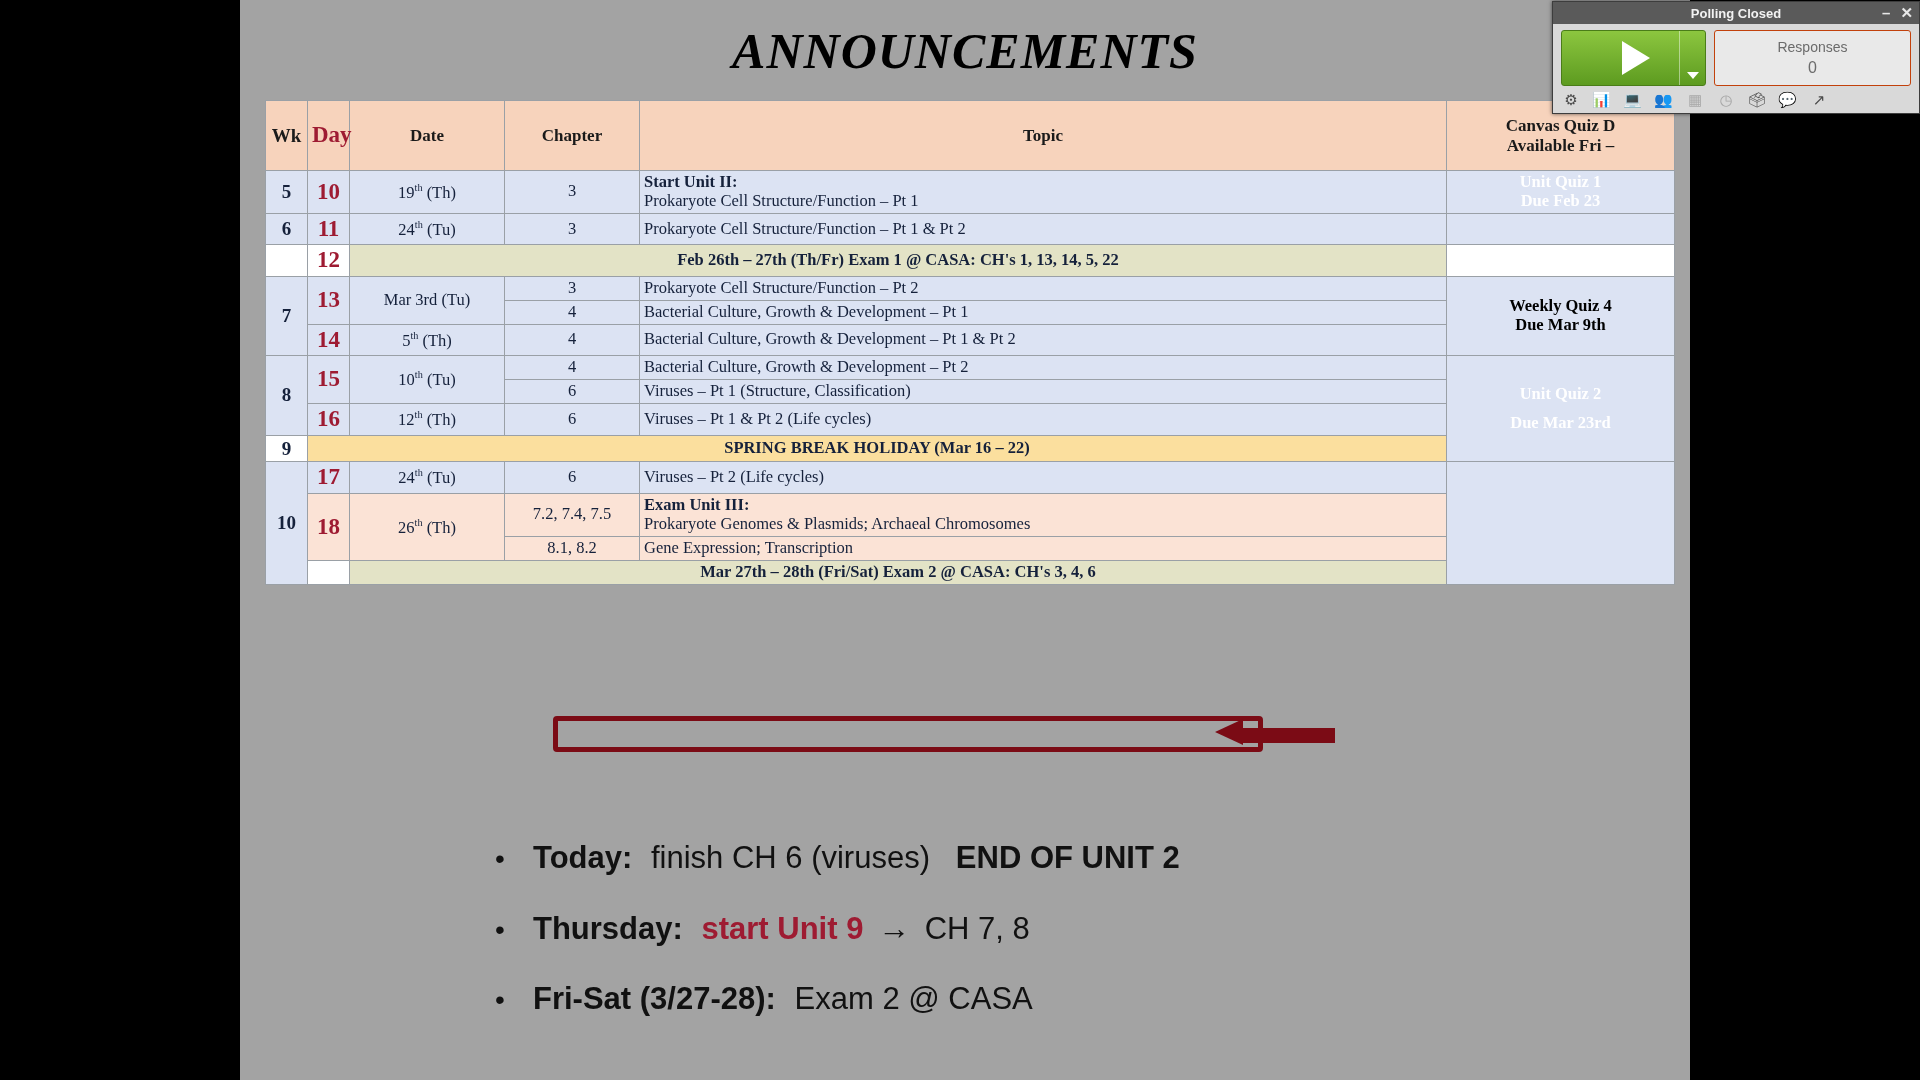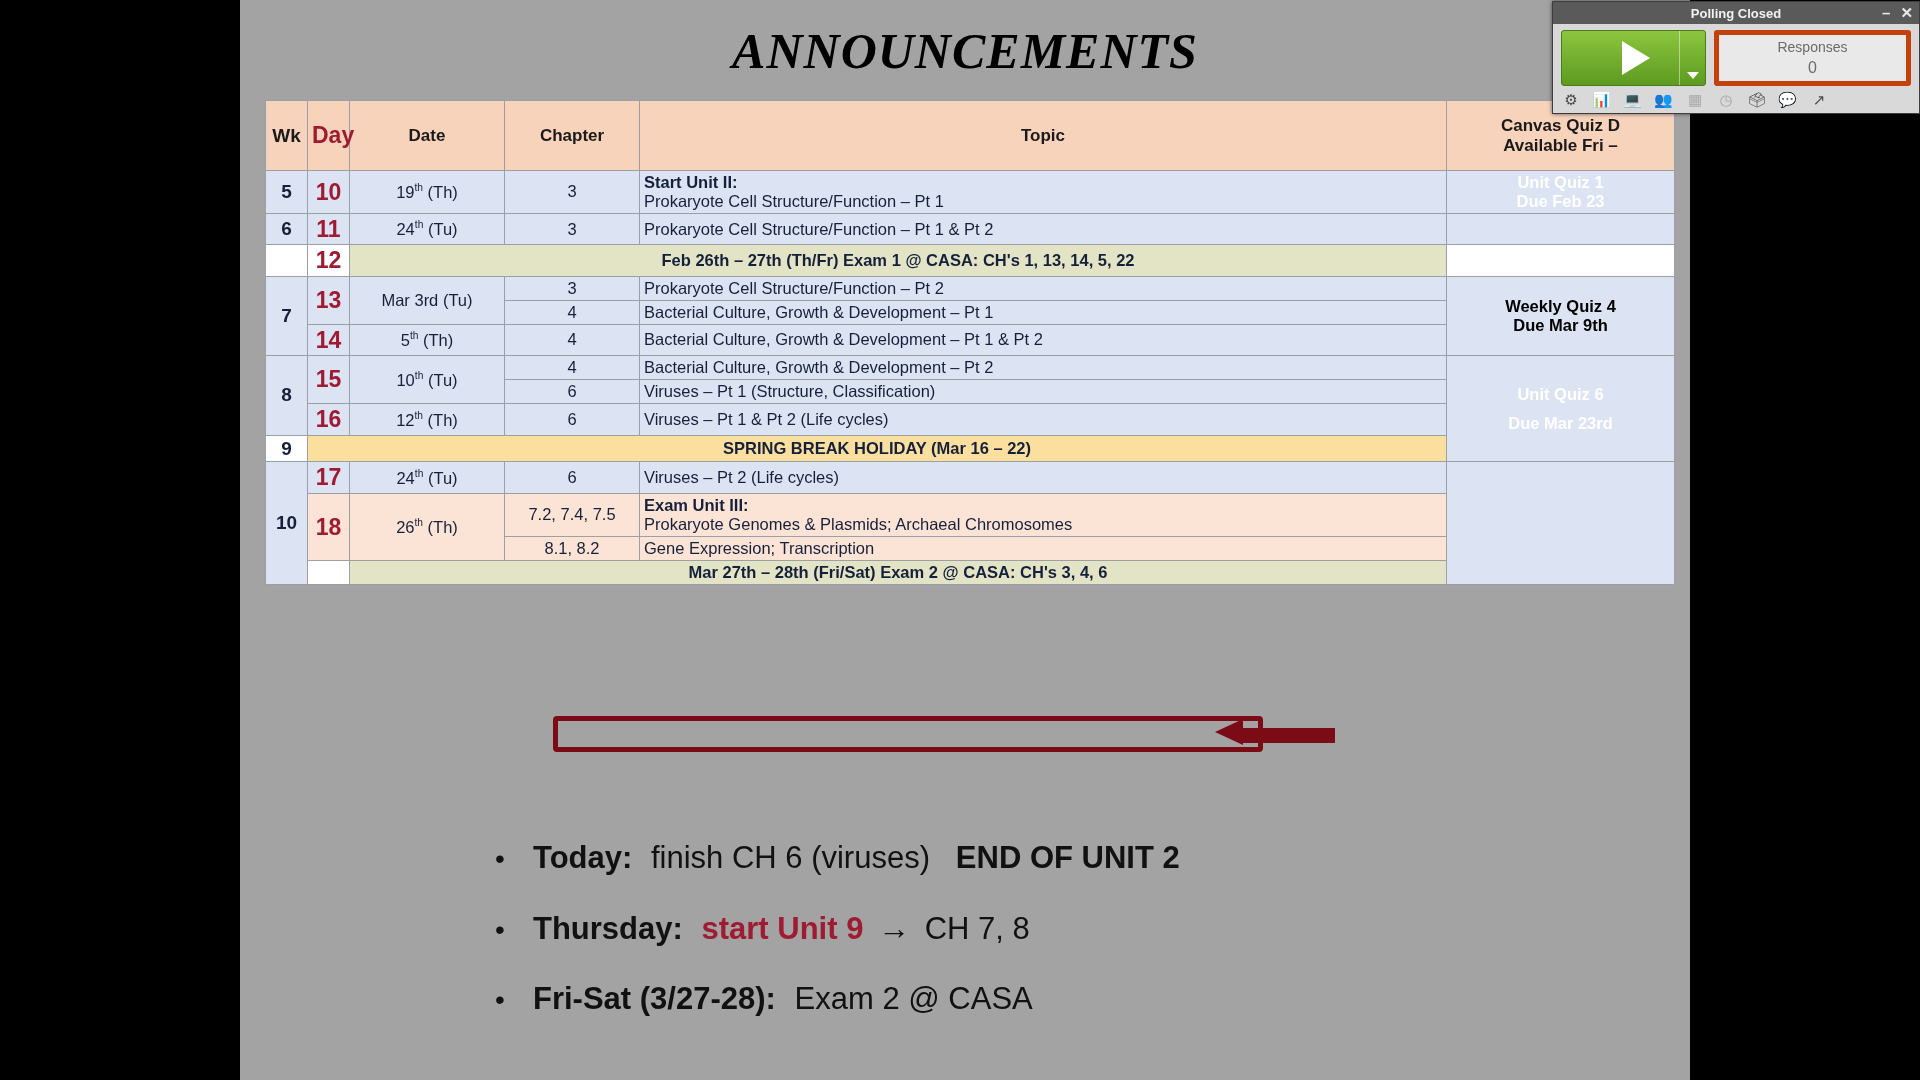--- a/index.html
+++ b/index.html
@@ -37,21 +37,21 @@
   
   #sched-wrap {
     position: absolute;
     left: 25px; top: 100px;
     width: 1410px;
   }
   table.sched {
     border-collapse: collapse;
     table-layout: fixed;
     width: 1410px;
-    font-family: Liberation Sans, sans-serif;
+    font-family: Liberation Serif, serif;
     font-size: 16.5px;
     color: #15213b;
   }
   table.sched td, table.sched th {
     border: 1px solid #9aa0a6;
     padding: 2px 4px;
     vertical-align: middle;
     line-height: 1.15;
   }
   .hdr {
@@ -188,21 +188,21 @@
   }
   #play-btn .caret {
     width: 0; height: 0;
     border-left: 6px solid transparent;
     border-right: 6px solid transparent;
     border-top: 7px solid #ffffff;
   }
   #responses {
     flex: 1;
     background: #e9e9e9;
-    border: 5px solid #c2410c;
+    border: 1px solid #c2410c;
     border-radius: 3px;
     display: flex; flex-direction: column;
     align-items: center; justify-content: center;
     color: #6b6b6b;
   }
   #responses .lbl { font-size: 14px; }
   #responses .val { font-size: 16px; margin-top: 4px; }
   #poll-toolbar {
     background: #d9d9d9;
     padding: 2px 8px 6px 8px;
@@ -320,21 +320,21 @@
         <tr class="row-blue">
           <td class="c-wk wk-cell" rowspan="3">8</td>
           <td class="c-day day-cell" rowspan="2">15</td>
           <td class="c-date" rowspan="2">
             <span>10</span><sup>th</sup>
             <span>(Tu)</span>
           </td>
           <td class="c-ch">4</td>
           <td class="c-topic">Bacterial Culture, Growth &amp; Development – Pt 2</td>
           <td class="c-quiz quiz-pink" rowspan="4">
-            <div>Unit Quiz 6</div>
+            <div>Unit Quiz 2</div>
             <div style="height:10px"></div>
             <div>Due Mar 23rd</div>
           </td>
         </tr>
         <tr class="row-blue">
           <td class="c-ch">6</td>
           <td class="c-topic">Viruses – Pt 1 (Structure, Classification)</td>
         </tr>
 
         <tr class="row-blue">

